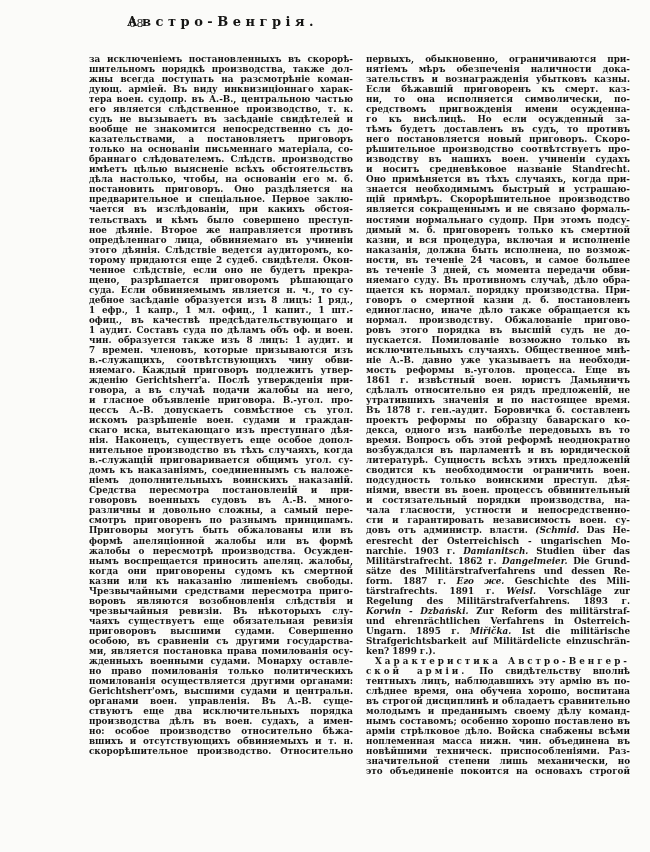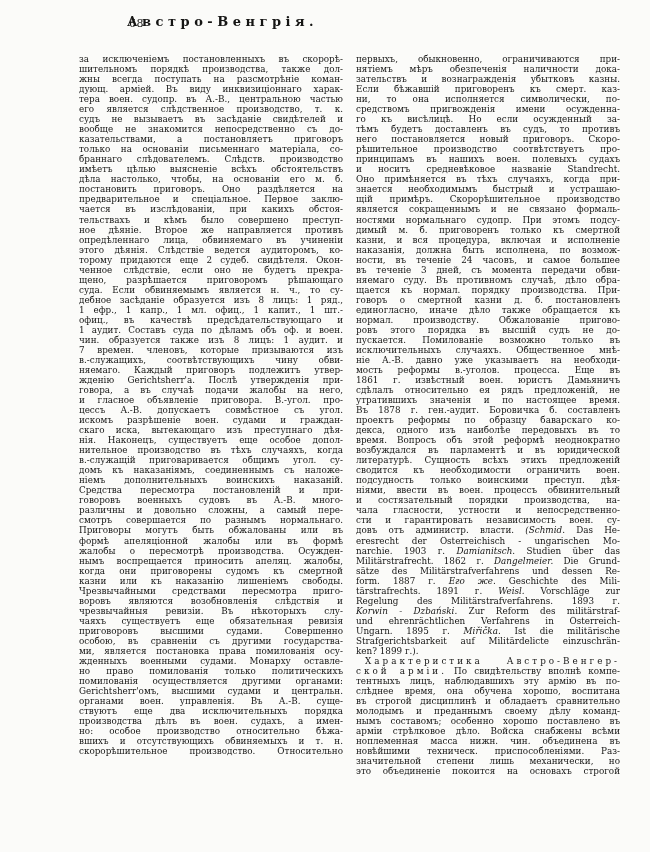--- a/index.html
+++ b/index.html
@@ -27,24 +27,25 @@
   }
   .head-title {
     position: absolute;
     left: 0; top: 0; width: 100%;
     font-weight: bold;
     font-size: 13px;
     letter-spacing: 4.5px;
   }
   .text-area {
     position: absolute;
-    top: 54px; left: 79px;
+    top: 54px; left: 89px;
     width: 541px;
     display: flex;
     gap: 13px;
+    font-weight: bold;
   }
   .col {
     width: 266px;
   }
   .line {
     font-size: 8.8px;
     line-height: 10.04px;
     height: 10.04px;
     overflow: hidden;
     text-align: justify;
@@ -112,21 +113,21 @@
         <div class="line"><span class="s-n">искомъ разрѣшеніе воен. судами и граждан-</span></div>
         <div class="line"><span class="s-n">скаго иска, вытекающаго изъ преступнаго дѣя-</span></div>
         <div class="line"><span class="s-n">нія. Наконецъ, существуетъ еще особое допол-</span></div>
         <div class="line"><span class="s-n">нительное производство въ тѣхъ случаяхъ, когда</span></div>
         <div class="line"><span class="s-n">в.-служащій приговаривается общимъ угол. су-</span></div>
         <div class="line"><span class="s-n">домъ къ наказаніямъ, соединеннымъ съ наложе-</span></div>
         <div class="line"><span class="s-n">ніемъ дополнительныхъ воинскихъ наказаній.</span></div>
         <div class="line"><span class="s-n">Средства пересмотра постановленій и при-</span></div>
         <div class="line"><span class="s-n">говоровъ военныхъ судовъ въ А.-В. много-</span></div>
         <div class="line"><span class="s-n">различны и довольно сложны, а самый пере-</span></div>
-        <div class="line"><span class="s-n">смотръ совершается по разнымъ нормальнаго.</span></div>
+        <div class="line"><span class="s-n">смотръ приговоренъ по разнымъ принципамъ.</span></div>
         <div class="line"><span class="s-n">Приговоры могутъ быть обжалованы или въ</span></div>
         <div class="line"><span class="s-n">формѣ апеляціонной жалобы или въ формѣ</span></div>
         <div class="line"><span class="s-n">жалобы о пересмотрѣ производства. Осужден-</span></div>
         <div class="line"><span class="s-n">нымъ воспрещается приносить апеляц. жалобы,</span></div>
         <div class="line"><span class="s-n">когда они приговорены судомъ къ смертной</span></div>
         <div class="line"><span class="s-n">казни или къ наказанію лишеніемъ свободы.</span></div>
         <div class="line"><span class="s-n">Чрезвычайными средствами пересмотра приго-</span></div>
         <div class="line"><span class="s-n">воровъ являются возобновленія слѣдствія и</span></div>
         <div class="line"><span class="s-n">чрезвычайныя ревизіи. Въ нѣкоторыхъ слу-</span></div>
         <div class="line"><span class="s-n">чаяхъ существуетъ еще обязательная ревизія</span></div>
@@ -148,21 +149,21 @@
         <div class="line"><span class="s-n">первыхъ, обыкновенно, ограничиваются при-</span></div>
         <div class="line"><span class="s-n">нятіемъ мѣръ обезпеченія наличности дока-</span></div>
         <div class="line"><span class="s-n">зательствъ и вознагражденія убытковъ казны.</span></div>
         <div class="line"><span class="s-n">Если бѣжавшій приговоренъ къ смерт. каз-</span></div>
         <div class="line"><span class="s-n">ни, то она исполняется символически, по-</span></div>
         <div class="line"><span class="s-n">средствомъ пригвожденія имени осужденна-</span></div>
         <div class="line"><span class="s-n">го къ висѣлицѣ. Но если осужденный за-</span></div>
         <div class="line"><span class="s-n">тѣмъ будетъ доставленъ въ судъ, то противъ</span></div>
         <div class="line"><span class="s-n">него постановляется новый приговоръ. Скоро-</span></div>
         <div class="line"><span class="s-n">рѣшительное производство соотвѣтствуетъ про-</span></div>
-        <div class="line"><span class="s-n">принципамъ въ нашихъ воен. полевыхъ судахъ</span></div>
+        <div class="line"><span class="s-n">изводству въ нашихъ воен. учиненіи судахъ</span></div>
         <div class="line"><span class="s-n">и носитъ средневѣковое названіе Standrecht.</span></div>
         <div class="line"><span class="s-n">Оно примѣняется въ тѣхъ случаяхъ, когда при-</span></div>
         <div class="line"><span class="s-n">знается необходимымъ быстрый и устрашаю-</span></div>
         <div class="line"><span class="s-n">щій примѣръ. Скорорѣшительное производство</span></div>
         <div class="line"><span class="s-n">является сокращеннымъ и не связано формаль-</span></div>
         <div class="line"><span class="s-n">ностями нормальнаго судопр. При этомъ подсу-</span></div>
         <div class="line"><span class="s-n">димый м. б. приговоренъ только къ смертной</span></div>
         <div class="line"><span class="s-n">казни, и вся процедура, включая и исполненіе</span></div>
         <div class="line"><span class="s-n">наказанія, должна быть исполнена, по возмож-</span></div>
         <div class="line"><span class="s-n">ности, въ теченіе 24 часовъ, и самое большее</span></div>

